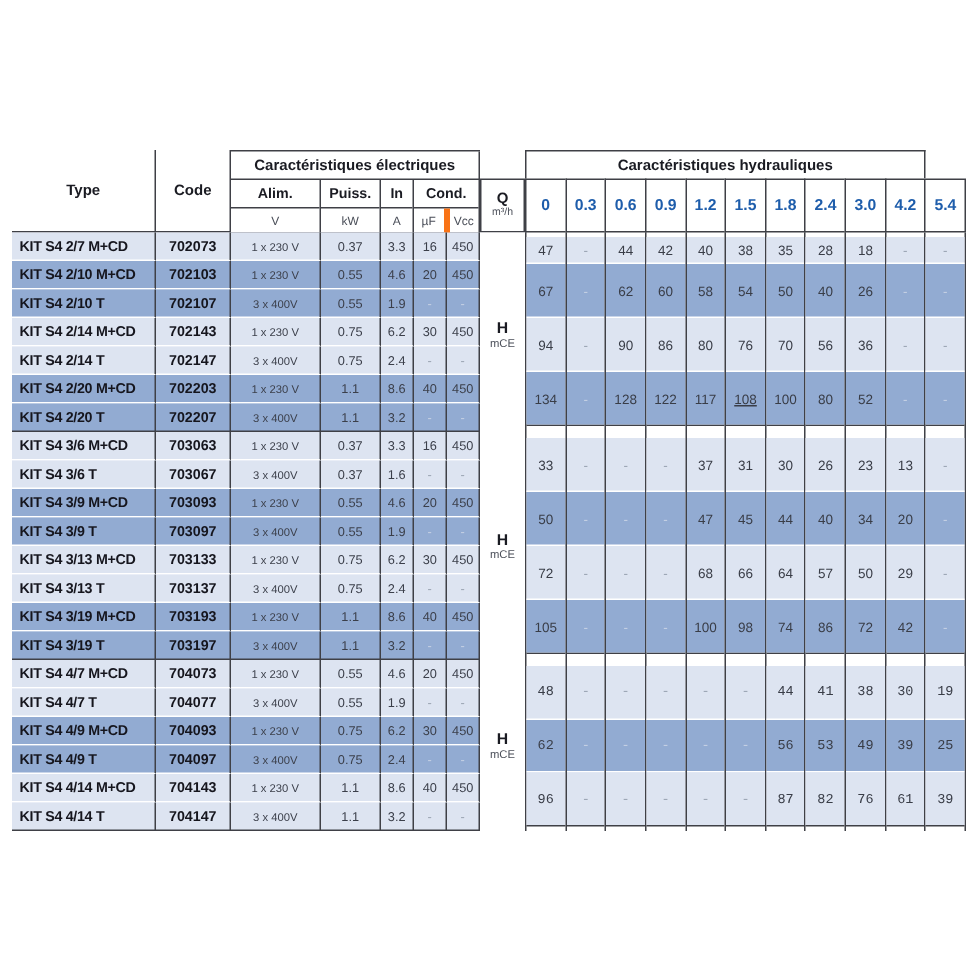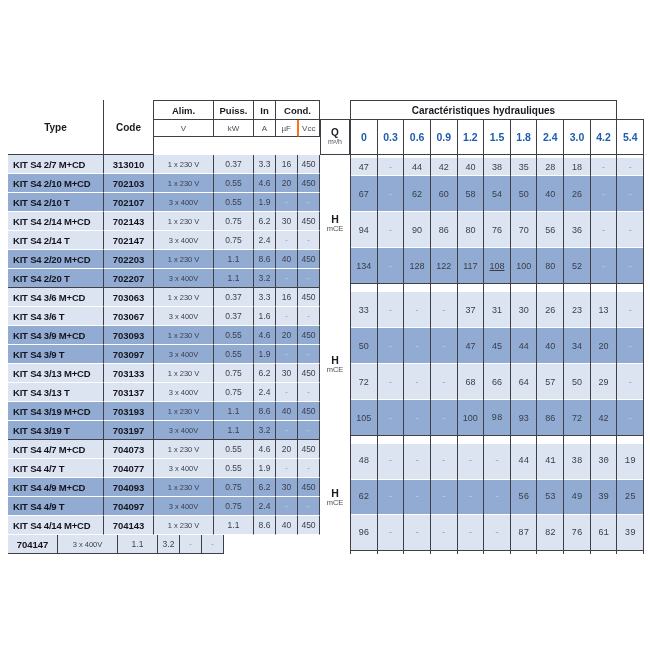--- a/index.html
+++ b/index.html
@@ -25,21 +25,21 @@
   .ecol .lab { height:19px; display:flex; align-items:center; justify-content:center;
     font-weight:bold; font-size:9.5px; color:#1a1b22; border-bottom:1px solid #3f4046; }
   .ecol .unit { flex:1; display:flex; align-items:center; justify-content:center;
     font-size:8px; color:#4a4e58; border-bottom:1px solid #3f4046; }
   .w-alim{width:60px;border-right:1px solid #3f4046;}
   .w-puiss{width:40px;border-right:1px solid #3f4046;}
   .w-in{width:22px;border-right:1px solid #3f4046;}
   .w-cond{width:44px;border-right:1px solid #3f4046;}
   .cond-units{display:flex;flex:1;}
   .cond-units .unit{flex:1;}
-  .cond-units .unit:first-child{border-right:2px solid #f97316;}
+  .cond-units .unit:first-child{border-right:4px solid #f97316;}
 
   .hd-hcol { width:30px; display:flex; flex-direction:column; }
   .qbox { margin-top:19px; height:36px; border:1px solid #3f4046;
     display:flex; flex-direction:column; align-items:center; justify-content:center; background:#fff;}
   .qbox .q { font-weight:bold; font-size:10px; color:#1a1b22; line-height:10px;}
   .qbox .qu { font-size:7px; color:#4a4e58; line-height:8px;}
   .hd-hyd { width:294px; display:flex; flex-direction:column; }
   .hd-hyd-titlerow { height:19px; display:flex; }
   .hd-hyd-title { width:267px; border:1px solid #3f4046; border-bottom:none;
     display:flex; align-items:center; justify-content:center;
@@ -94,20 +94,21 @@
 <body>
 
 <div class="page">
   <div class="dtable">
 
     <div class="hdr">
       <div class="hd-type">Type</div>
       <div class="hd-code">Code</div>
 
       <div class="hd-elec">
+        <div class="hd-elec-title">Caractéristiques électriques</div>
         <div class="hd-elec-cols">
           <div class="ecol w-alim">
             <div class="lab">Alim.</div>
             <div class="unit">V</div>
           </div>
           <div class="ecol w-puiss">
             <div class="lab">Puiss.</div>
             <div class="unit">kW</div>
           </div>
           <div class="ecol w-in">
@@ -148,21 +149,21 @@
             <div class="fcell">4.2</div>
             <div class="fcell last">5.4</div>
           </div>
       </div>
     </div>
 
     <div class="tbody">
       <div class="left-body" id="left-body">
           <div class="lrow">
             <div class="lc c-type light">KIT S4 2/7 M+CD</div>
-            <div class="lc c-code light">313010</div>
+            <div class="lc c-code light">702073</div>
             <div class="lc c-alim light">1 x 230 V</div>
             <div class="lc c-puiss light">0.37</div>
             <div class="lc c-in light">3.3</div>
             <div class="lc c-uf light">16</div>
             <div class="lc c-vcc light">450</div>
           </div>
           <div class="lrow">
             <div class="lc c-type dark">KIT S4 2/10 M+CD</div>
             <div class="lc c-code dark">702103</div>
             <div class="lc c-alim dark">1 x 230 V</div>
@@ -327,20 +328,21 @@
           <div class="lrow">
             <div class="lc c-type light">KIT S4 4/14 M+CD</div>
             <div class="lc c-code light">704143</div>
             <div class="lc c-alim light">1 x 230 V</div>
             <div class="lc c-puiss light">1.1</div>
             <div class="lc c-in light">8.6</div>
             <div class="lc c-uf light">40</div>
             <div class="lc c-vcc light">450</div>
           </div>
           <div class="lrow gend">
+            <div class="lc c-type light">KIT S4 4/14 T</div>
             <div class="lc c-code light">704147</div>
             <div class="lc c-alim light">3 x 400V</div>
             <div class="lc c-puiss light">1.1</div>
             <div class="lc c-in light">3.2</div>
             <div class="lc c-uf light dash">-</div>
             <div class="lc c-vcc light dash">-</div>
           </div>
         </div>
       <div class="hlabel-col" id="hlabel-col">
           <div class="hlab hl0">
@@ -456,40 +458,40 @@
             <div class="gblk gb0">
               <div class="hcell light" style="flex-grow: 1;">38</div>
               <div class="hcell dark" style="flex-grow: 2;">54</div>
               <div class="hcell light" style="flex-grow: 2;">76</div>
               <div class="hcell dark" style="flex-grow: 2; text-decoration: underline;">108</div>
             </div>
             <div class="gblk gb1">
               <div class="hcell light" style="flex-grow: 2;">31</div>
               <div class="hcell dark" style="flex-grow: 2;">45</div>
               <div class="hcell light" style="flex-grow: 2;">66</div>
-              <div class="hcell dark" style="flex-grow: 2; font-family: Liberation Mono, monospace;">98</div>
+              <div class="hcell dark" style="flex-grow: 2;">98</div>
             </div>
             <div class="gblk gb2">
               <div class="hcell light dash" style="flex-grow: 2;">-</div>
               <div class="hcell dark dash" style="flex-grow: 2;">-</div>
               <div class="hcell light dash" style="flex-grow: 2;">-</div>
             </div>
           </div>
           <div class="hydcol">
             <div class="gblk gb0">
               <div class="hcell light" style="flex-grow: 1;">35</div>
               <div class="hcell dark" style="flex-grow: 2;">50</div>
               <div class="hcell light" style="flex-grow: 2;">70</div>
               <div class="hcell dark" style="flex-grow: 2;">100</div>
             </div>
             <div class="gblk gb1">
               <div class="hcell light" style="flex-grow: 2;">30</div>
               <div class="hcell dark" style="flex-grow: 2;">44</div>
               <div class="hcell light" style="flex-grow: 2;">64</div>
-              <div class="hcell dark" style="flex-grow: 2;">93</div>
+              <div class="hcell dark" style="flex-grow: 2;">74</div>
             </div>
             <div class="gblk gb2">
               <div class="hcell light" style="flex-grow: 2;">44</div>
               <div class="hcell dark" style="flex-grow: 2;">56</div>
               <div class="hcell light" style="flex-grow: 2;">87</div>
             </div>
           </div>
           <div class="hydcol">
             <div class="gblk gb0">
               <div class="hcell light" style="flex-grow: 1;">28</div>

